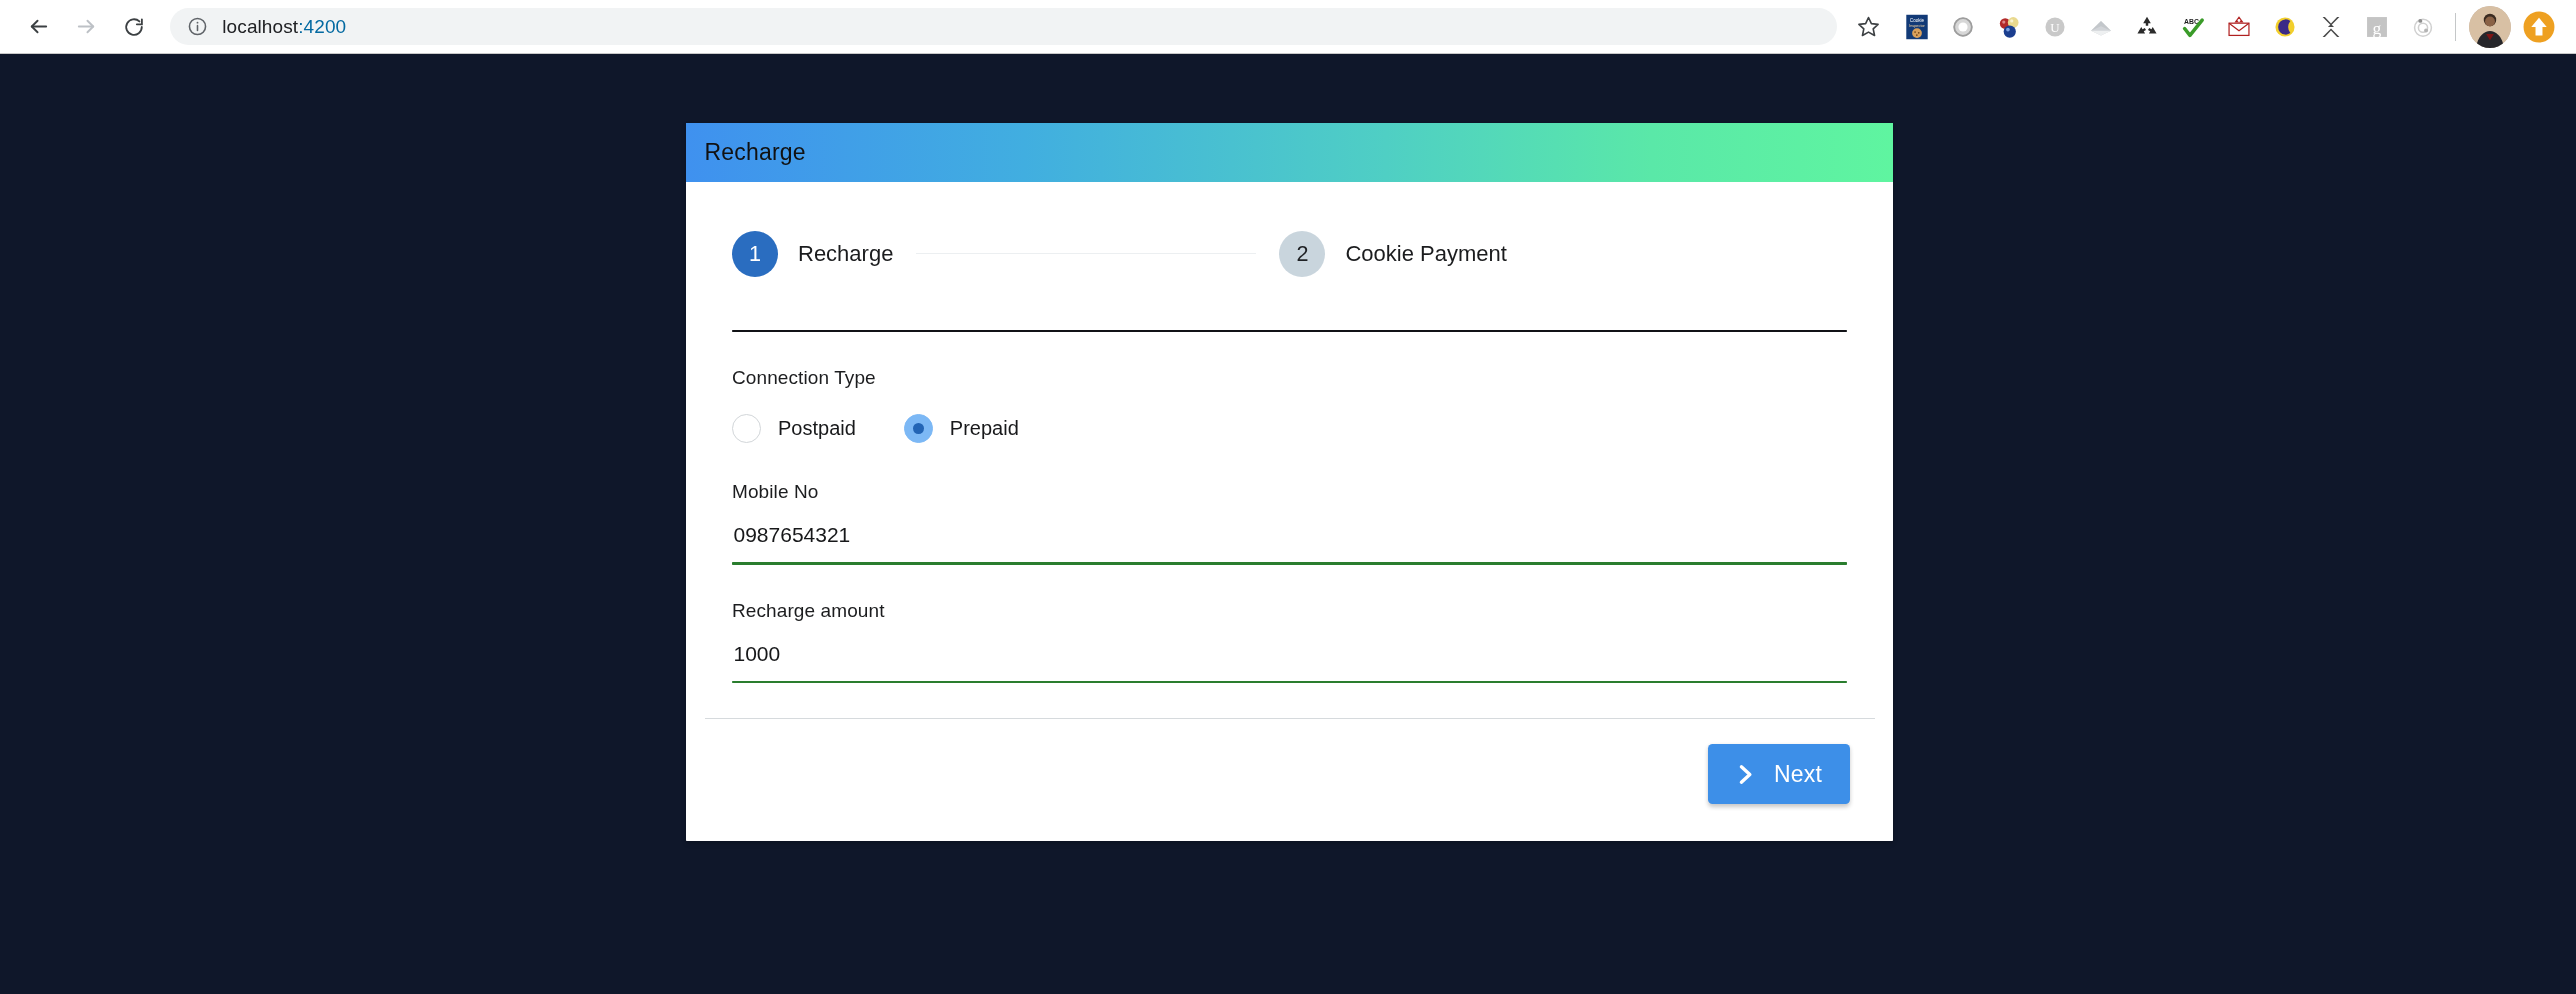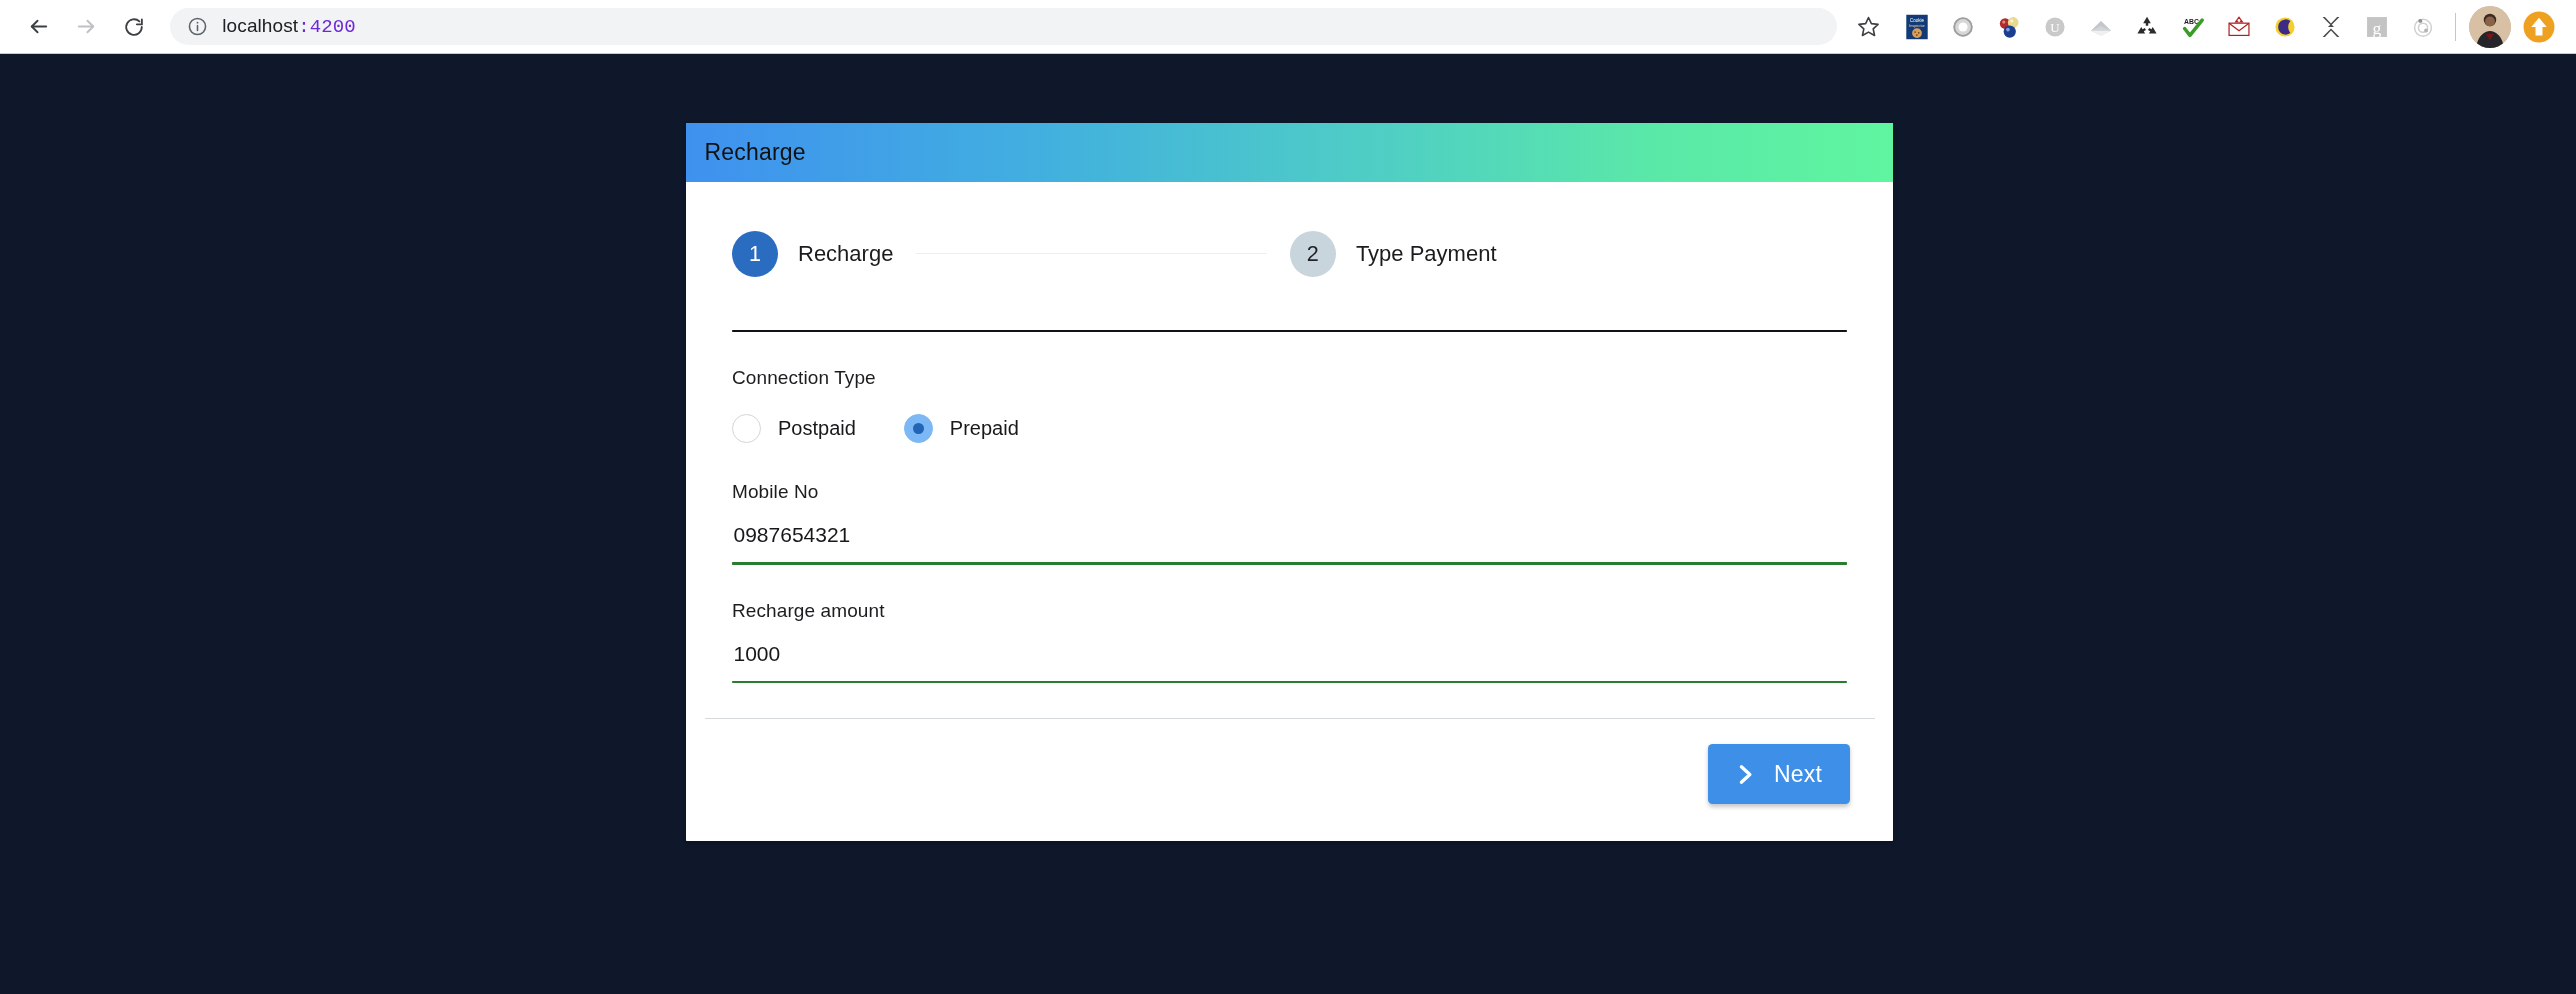--- a/index.html
+++ b/index.html
@@ -49,21 +49,21 @@
   }
   .site-info-icon { flex: 0 0 auto; margin-right: 14px; display:flex; align-items:center;}
   .omnibox-url {
     font-size: 19px;
     color: #202124;
     white-space: nowrap;
     letter-spacing: 0.1px;
     flex: 1 1 auto;
     overflow: hidden;
   }
-  .omnibox-url .port { color: #6d28d9; font-family: Liberation Mono, monospace; }
+  .omnibox-url .port { color: #0369a1; }
   .star-btn {
     flex: 0 0 auto;
     width: 34px; height: 34px;
     display: flex; align-items:center; justify-content:center;
     cursor: pointer;
     margin-left: 7.7px;
   }
 
   .ext-bar {
     display: flex;
@@ -468,21 +468,21 @@
     <div class="card-body">
 
       <div class="stepper">
         <div class="step">
           <span class="step-circle active">1</span>
           <span class="step-label">Recharge</span>
         </div>
         <div class="step-connector"></div>
         <div class="step">
           <span class="step-circle inactive">2</span>
-          <span class="step-label">Type Payment</span>
+          <span class="step-label">Cookie Payment</span>
         </div>
         <div class="stepper-spacer"></div>
       </div>
 
       <div class="form">
 
         <div class="field-block">
           <div class="input-underline underline-dark"></div>
         </div>
 

